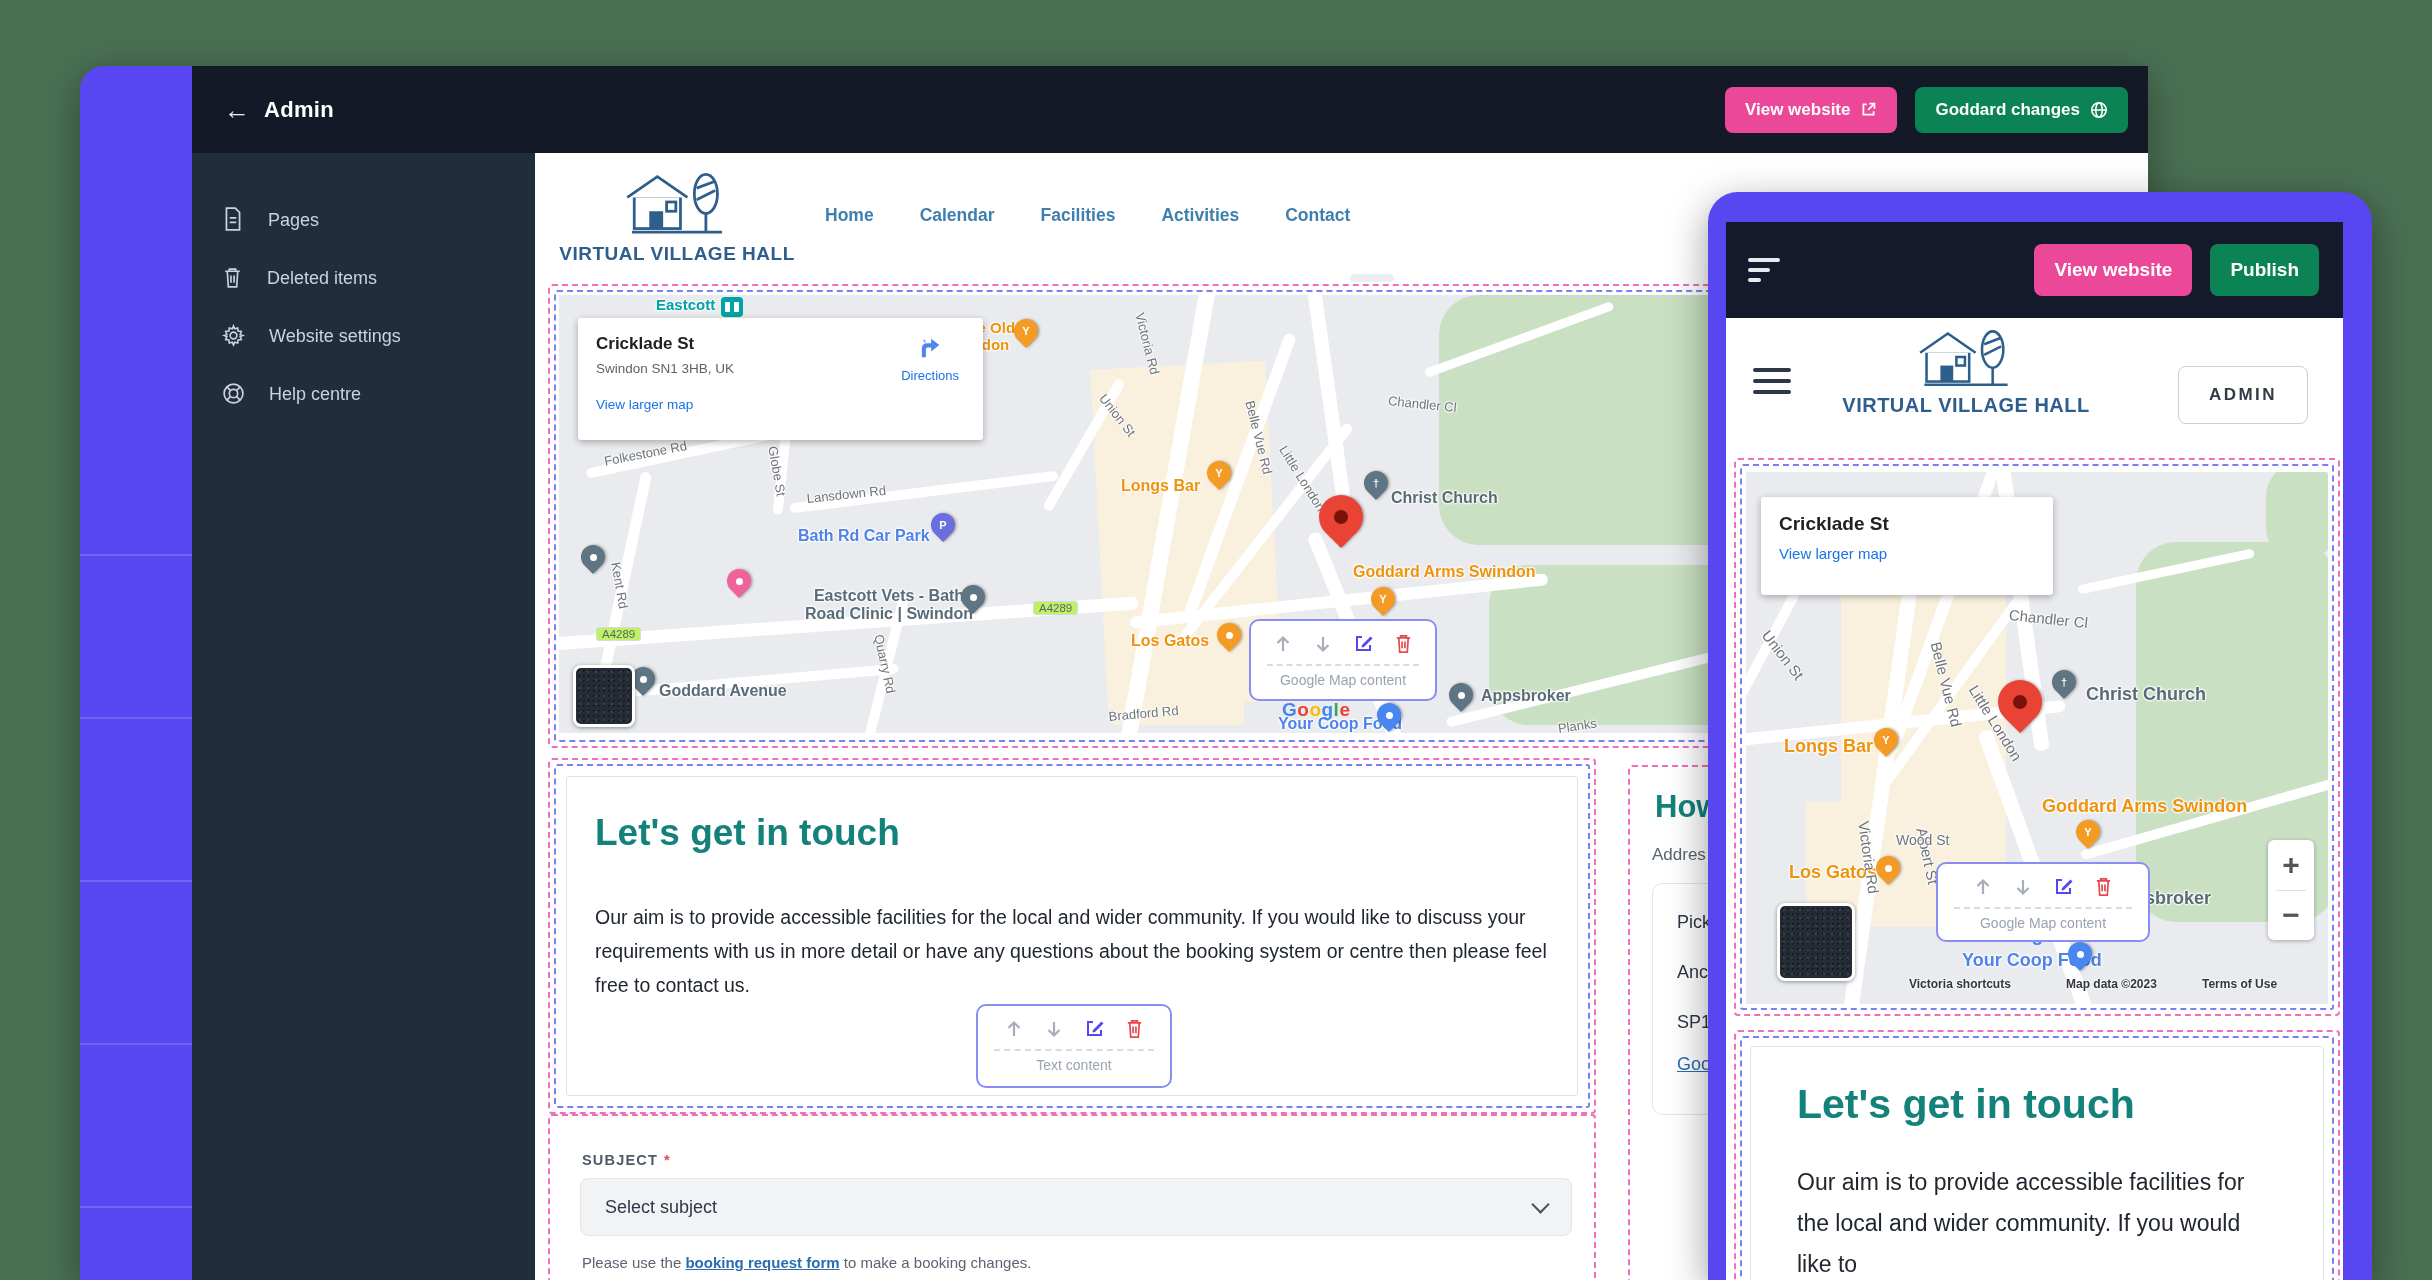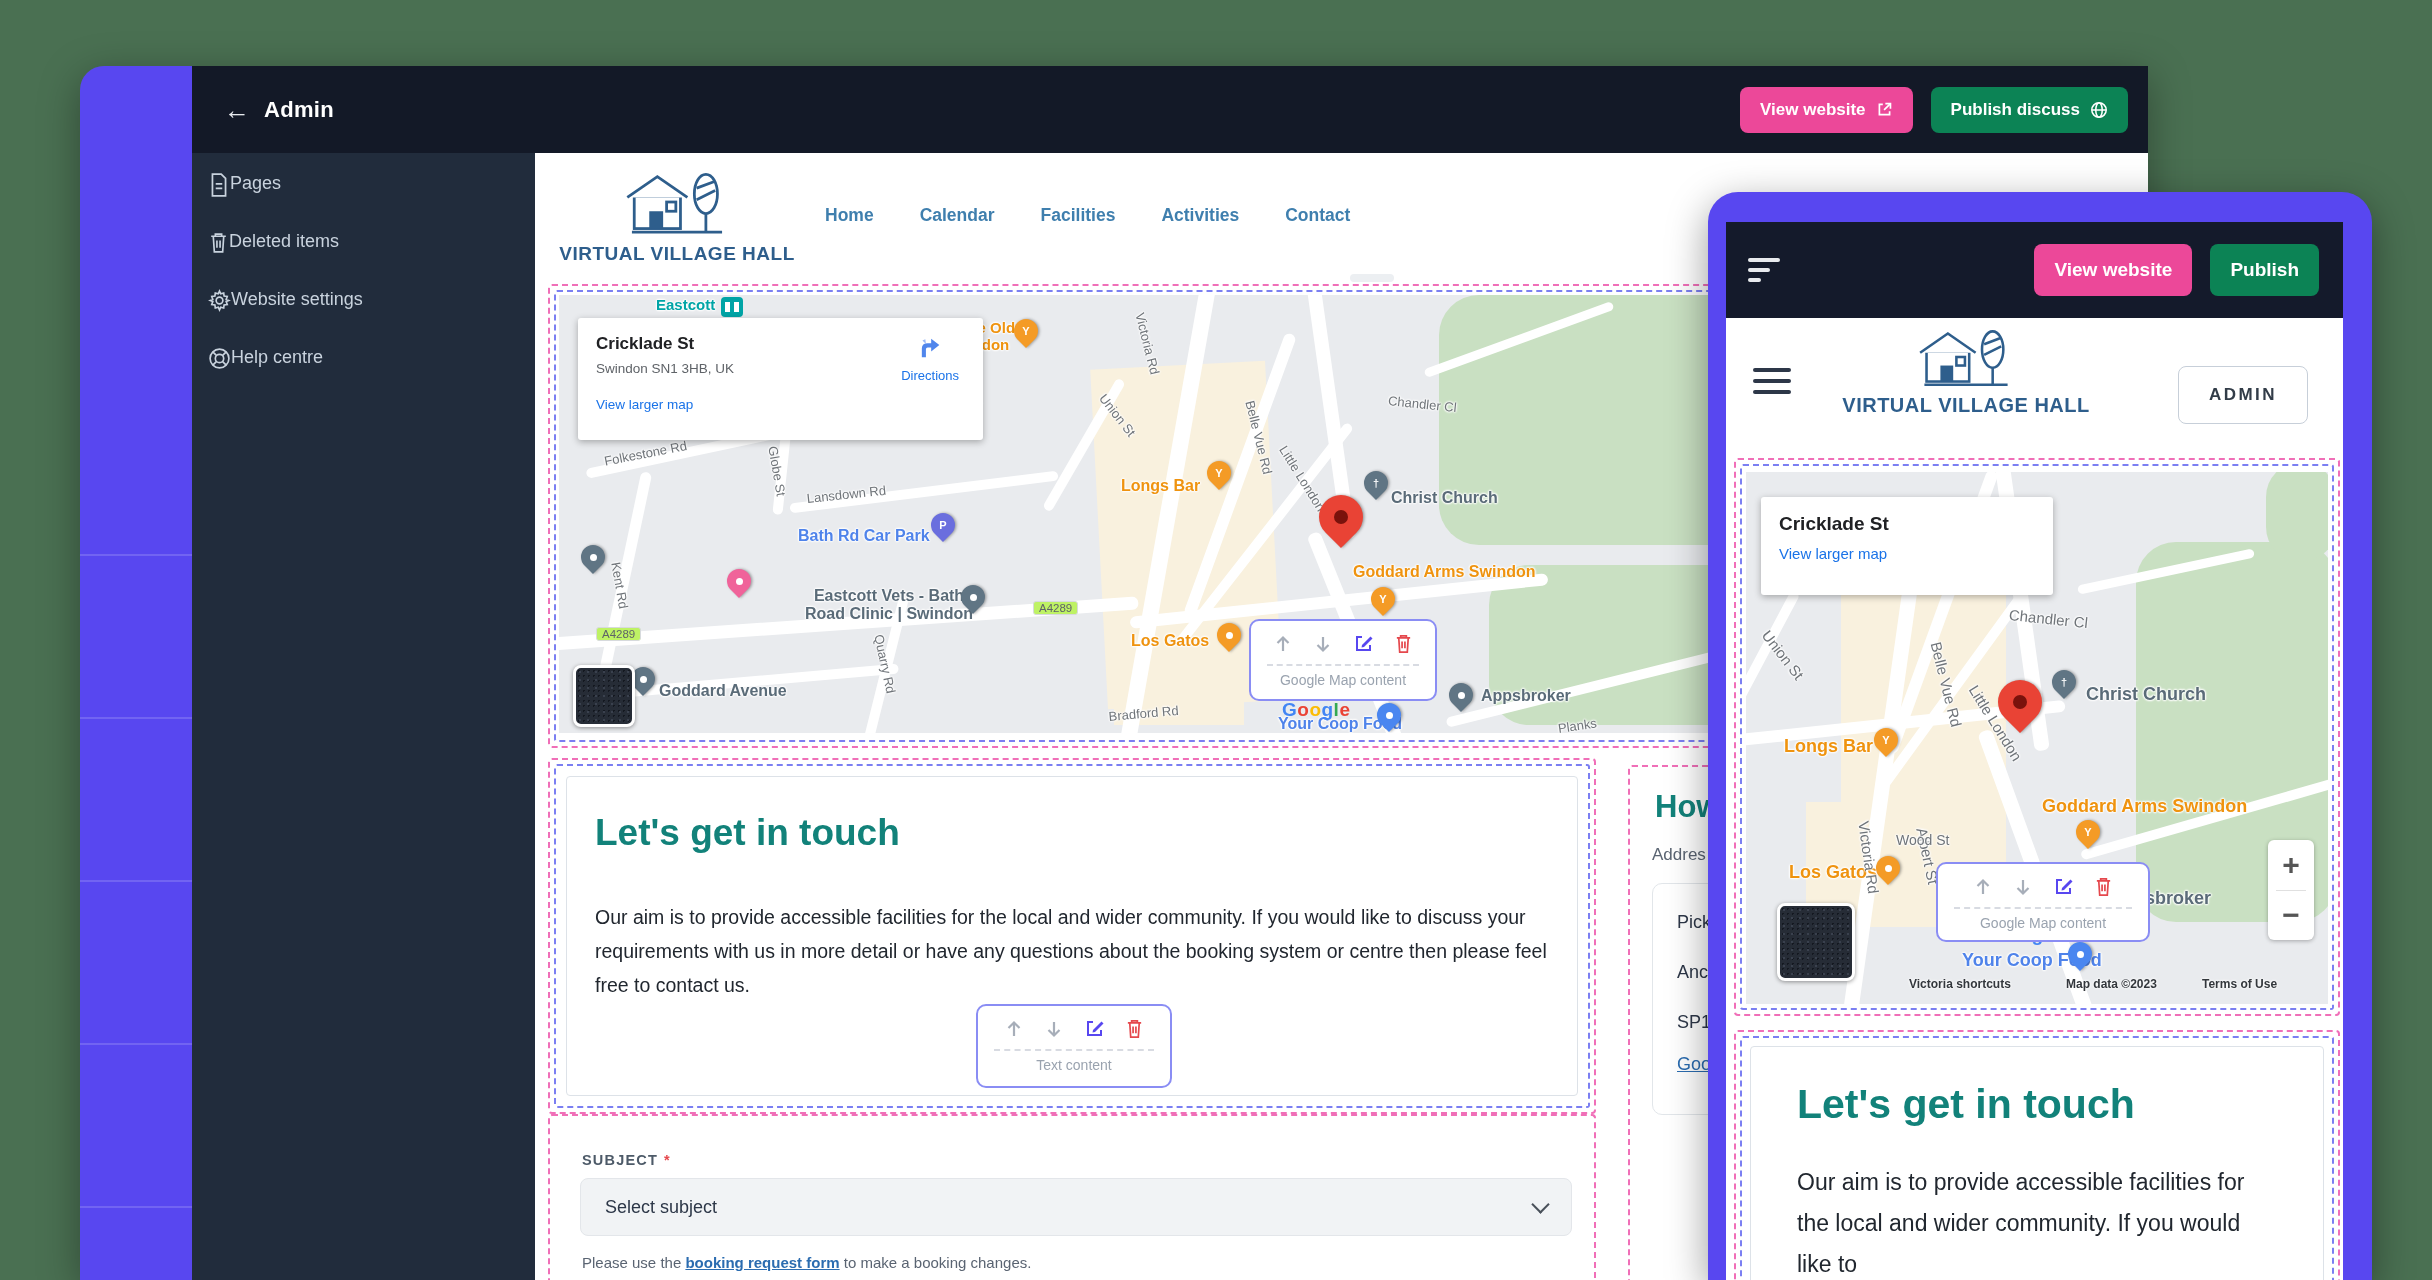--- a/index.html
+++ b/index.html
@@ -22,21 +22,21 @@
   #topbar .ttl{color:#fff;font-size:22px;font-weight:bold;margin-left:14px;letter-spacing:.3px;}
   .tb-btn{display:flex;align-items:center;gap:10px;height:46px;border-radius:8px;color:#fff;
           font-size:17px;font-weight:bold;padding:0 20px;border:none;cursor:pointer;}
   .tb-btn.purple{background:#ec4899;}
   .tb-btn.green{background:#0c8355;}
   #topbar .spacer{flex:1;}
   #tb-view{margin-right:18px;}
   #tb-pub{margin-right:20px;}
 
   #sidebar{left:112px;top:87px;width:343px;height:1127px;background:#212c3c;padding-top:20px;box-sizing:border-box;}
-  .sb-item{display:flex;align-items:flex-start;height:58px;padding-left:16px;cursor:pointer;}
+  .sb-item{display:flex;align-items:flex-end;height:58px;padding-left:30px;gap:24px;cursor:pointer;}
   .sb-item svg{flex:0 0 auto;}
   .sb-item .lbl{color:#c9d3de;font-size:18px;}
 
   
   #site{left:455px;top:87px;width:1613px;height:1127px;background:#fff;overflow:hidden;}
   
   #logo{left:22px;top:14px;width:240px;display:flex;flex-direction:column;align-items:center;gap:6px;}
   .brand{color:#2e5e8c;font-weight:bold;font-size:19px;letter-spacing:.5px;white-space:nowrap;}
   #site-nav{left:290px;top:52px;display:flex;gap:46px;}
   #site-nav a{color:#3f7fae;font-size:17.5px;font-weight:bold;text-decoration:none;cursor:pointer;}
@@ -174,21 +174,21 @@
       <span>View website</span>
       <span>
         <svg width="17" height="17" viewBox="0 0 20 20" fill="none" stroke="#fff" stroke-width="2">
           <path d="M8 4 H4 V16 H16 V12"></path>
             <path d="M11 3 H17 V9"></path>
             <path d="M17 3 L9.5 10.5"></path>
         </svg>
       </span>
     </button>
     <button id="tb-pub" class="tb-btn green">
-      <span>Publish discuss</span>
+      <span>Goddard changes</span>
       <span>
         <svg width="18" height="18" viewBox="0 0 20 20" fill="none" stroke="#fff" stroke-width="1.7">
           <circle cx="10" cy="10" r="8"></circle>
             <ellipse cx="10" cy="10" rx="3.6" ry="8"></ellipse>
             <path d="M2 10 H18"></path>
         </svg>
       </span>
     </button>
   </div>
 

